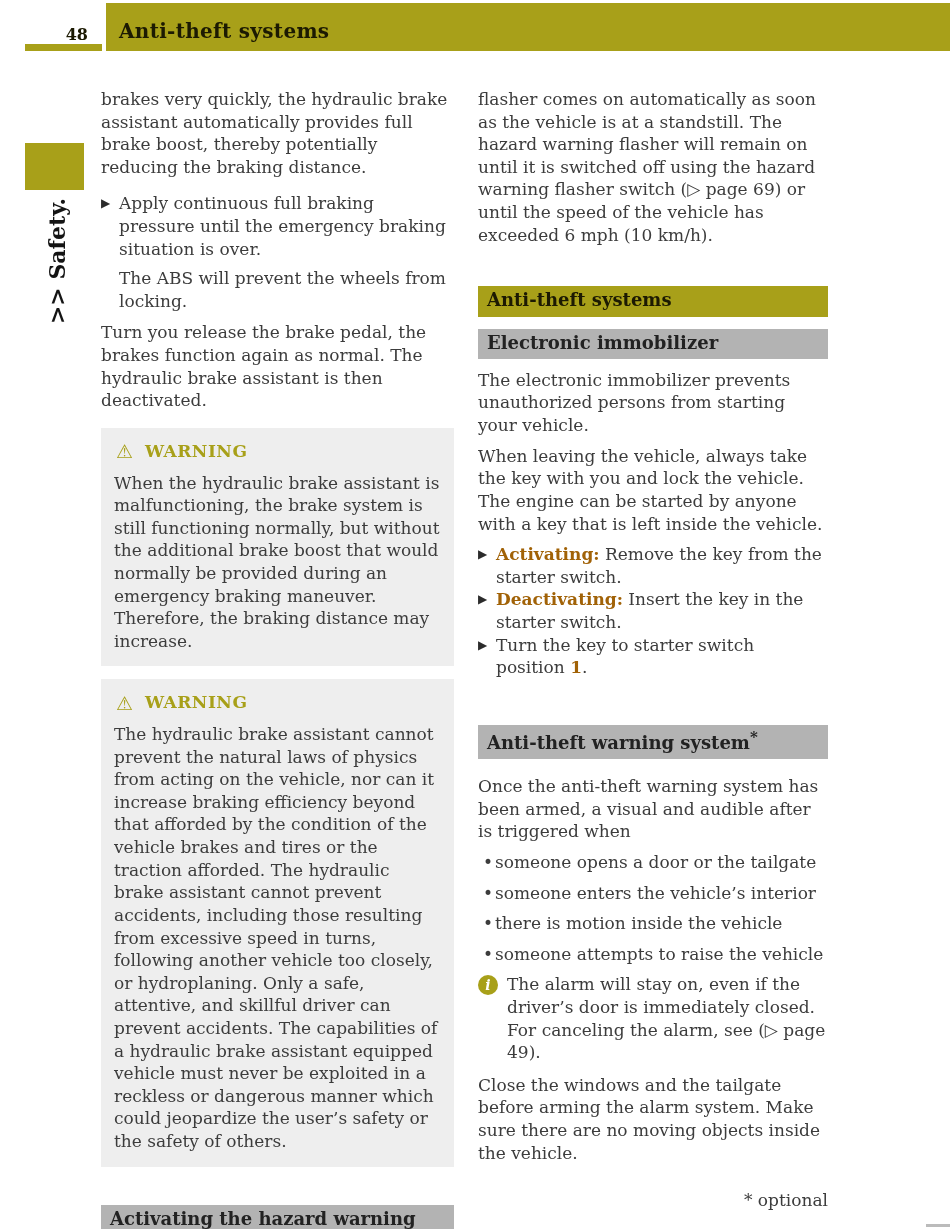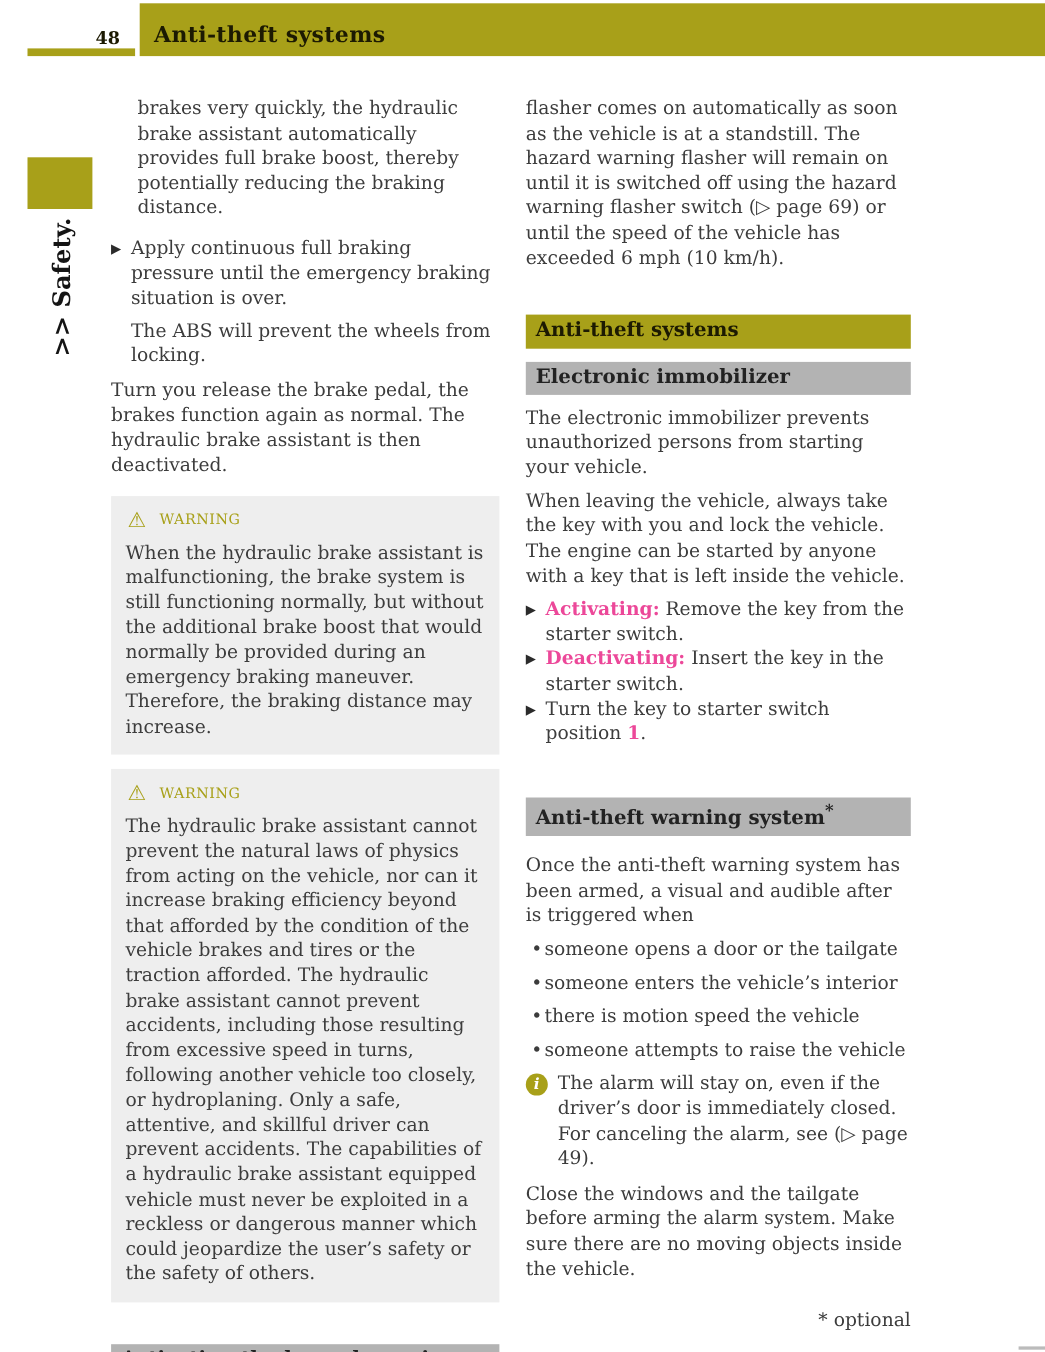--- a/index.html
+++ b/index.html
@@ -2,69 +2,69 @@
 <html><head>
 <meta charset="utf-8">
 <style>
   html,body{margin:0;padding:0;}
   body{
     width:950px;height:1229px;position:relative;background:#ffffff;
     font-family:"DejaVu Serif", serif;color:#3c3c3c;overflow:hidden;
   }
   
   .header-bar{position:absolute;left:25px;top:3px;width:925px;height:48px;display:flex;}
-  .page-num{width:98px;background:#a8a019;display:flex;align-items:flex-end;justify-content:flex-end;
+  .page-num{width:77px;background:#a8a019;display:flex;align-items:flex-end;justify-content:flex-end;
     padding:0 14px 7px 0;box-sizing:border-box;font-size:16px;font-weight:bold;color:#1c1a02;margin-top:41px;}
   .header-gap{width:4px;background:#ffffff;}
   .title-cell{flex:1;background:#a8a019;display:flex;align-items:flex-end;
     padding:0 0 8px 13px;box-sizing:border-box;font-size:20px;font-weight:bold;color:#1c1a02;letter-spacing:.3px;}
   
   .side-square{position:absolute;left:25px;top:143px;width:59px;height:47px;background:#a8a019;}
   .side-label{position:absolute;left:-14px;top:244px;width:142px;height:34px;
     transform:rotate(-90deg);display:flex;align-items:center;justify-content:center;
     font-size:22px;font-weight:bold;color:#141414;white-space:nowrap;}
   
   .col{position:absolute;top:88px;font-size:17px;line-height:1.33;}
   .col-left{left:101px;width:353px;}
   .col-right{left:478px;width:350px;}
   p{margin:0 0 9px 0;}
-  .mb14{margin-bottom:14px;margin-left:24px;} .mb16{margin-bottom:16px;} .mb8{margin-bottom:8px;} .mb10{margin-bottom:10px;}
+  .mb14{margin-bottom:14px;} .mb16{margin-bottom:16px;} .mb8{margin-bottom:8px;} .mb10{margin-bottom:10px;}
   
   .abullet{display:flex;margin:0 0 7px 0;}
   .abullet .marker{flex:0 0 18px;font-family:"DejaVu Sans",sans-serif;font-size:12px;line-height:23px;color:#2b2b2b;}
   .abullet .btxt{flex:1;}
   .sub-line{padding-left:18px;margin:0 0 9px 0;}
   
   .warning-box{background:#eeeeee;padding:12px 13px 14px 13px;box-sizing:border-box;}
   .wb1{margin:7px 0 13px 0;}
   .wb2{margin:0 0 38px 0;}
   .warn-head{display:flex;align-items:center;margin:0 0 9px 2px;}
   .warn-icon{font-family:"DejaVu Sans",sans-serif;font-size:19px;line-height:20px;color:#a8a019;margin-right:12px;}
-  .warn-word{font-size:13px;font-weight:normal;color:#a8a019;letter-spacing:.5px;}
+  .warn-word{font-size:17px;font-weight:bold;color:#a8a019;letter-spacing:.5px;}
   
   .hdr{padding:2px 9px 4px 9px;box-sizing:border-box;font-weight:bold;font-size:18px;line-height:1.35;}
   .hdr-olive{background:#a8a019;color:#1c1a02;margin:0 0 12px 0;}
   .hdr-gray{background:#b3b3b3;color:#222222;}
   .mt40{margin-top:40px;} .mt46{margin-top:46px;}
   .hdr-left{margin:36px 0 9px 0;}
   .hmb10{margin-bottom:10px;} .hmb16{margin-bottom:16px;}
   
   .dbullet{display:flex;margin:0 0 8px 0;}
   .dbullet .dot{flex:0 0 17px;padding-left:5px;box-sizing:border-box;font-family:"DejaVu Sans",sans-serif;}
   .dbullet .btxt{flex:1;}
   
   .info-note{display:flex;margin:4px 0 10px 0;}
   .info-icon{flex:0 0 20px;height:20px;margin:2px 9px 0 0;border-radius:50%;background:#a8a019;
     color:#ffffff;font-style:italic;font-weight:bold;font-size:14px;line-height:20px;text-align:center;}
   .steps{margin-bottom:0;}
   
   .footnote{position:absolute;left:478px;top:1190px;width:350px;text-align:right;font-size:17px;color:#3c3c3c;}
   
   .edge-sliver{position:absolute;left:926px;top:1224px;width:24px;height:3px;background:#9e9e9e;opacity:.7;}
-  b{color:#ec4899;}
+  b{color:#a16207;}
 </style>
 </head>
 <body>
 
 <div class="header-bar">
   <div class="page-num">48</div>
   <div class="header-gap"></div>
   <div class="title-cell">Anti-theft systems</div>
 </div>
 
@@ -131,21 +131,21 @@
   <div class="dbullet">
     <span class="dot">•</span>
     <span class="btxt">someone opens a door or the tailgate</span>
   </div>
   <div class="dbullet">
     <span class="dot">•</span>
     <span class="btxt">someone enters the vehicle’s interior</span>
   </div>
   <div class="dbullet">
     <span class="dot">•</span>
-    <span class="btxt">there is motion speed the vehicle</span>
+    <span class="btxt">there is motion inside the vehicle</span>
   </div>
   <div class="dbullet">
     <span class="dot">•</span>
     <span class="btxt">someone attempts to raise the vehicle</span>
   </div>
 
 
   <div class="info-note">
     <span class="info-icon">i</span>
     <span class="btxt">The alarm will stay on, even if the driver’s door is immediately closed. For canceling the alarm, see (▷ page 49).</span>

